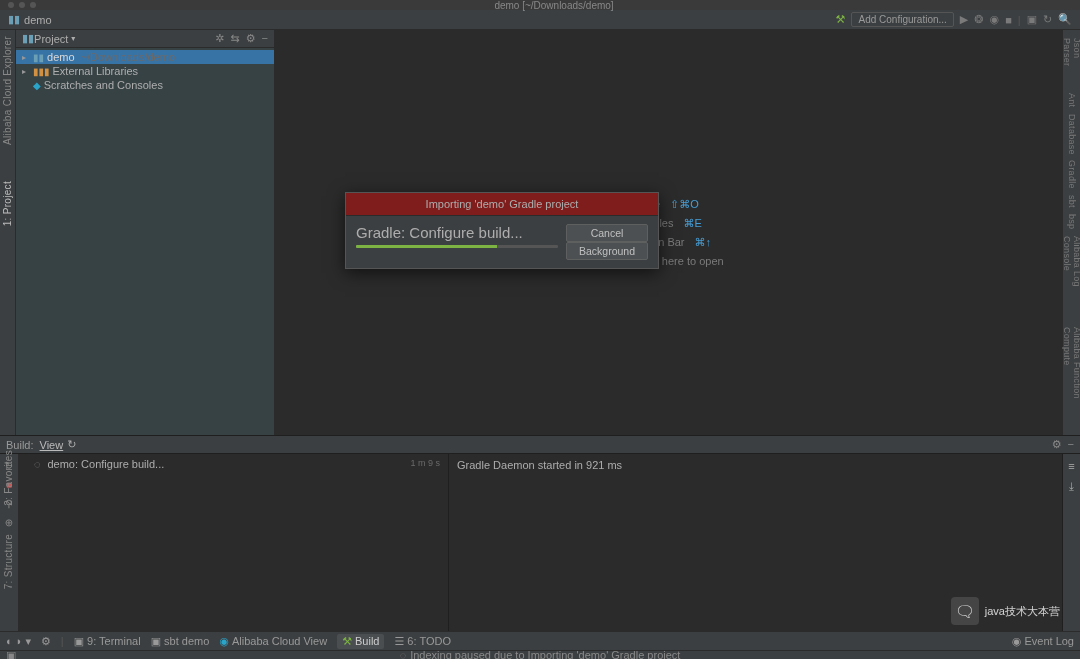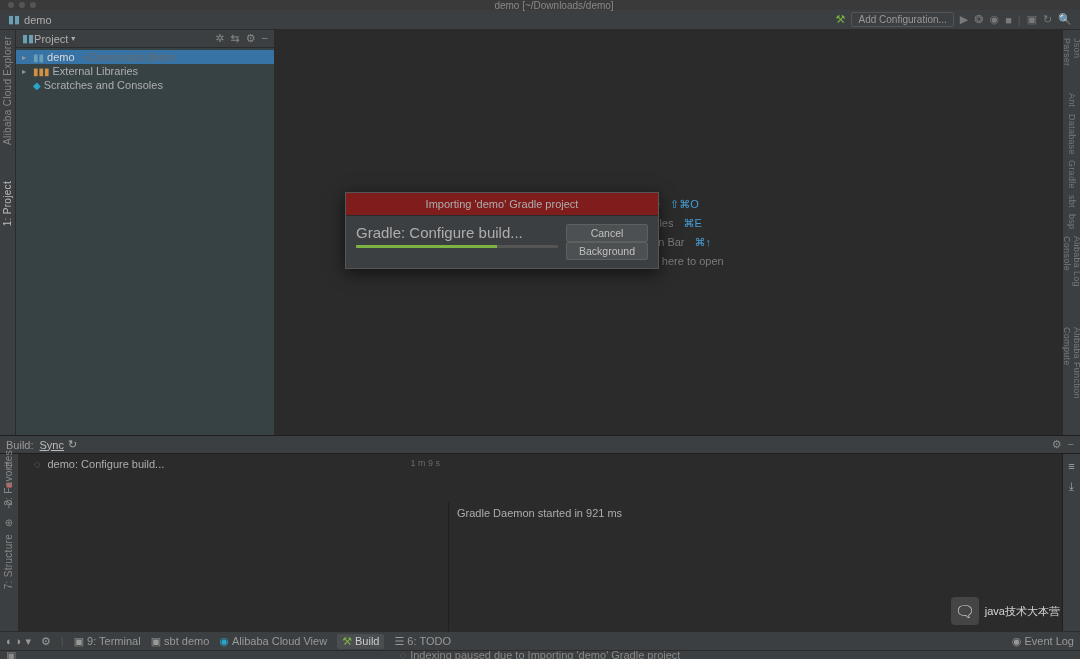--- a/index.html
+++ b/index.html
@@ -64,21 +64,21 @@
 .build-header { height: 18px; background: #3c3f41; border-bottom: 1px solid #1f1f1f; display: flex; align-items: center; padding: 0 6px; font-size: 10px; }
 .build-header .label { color: #999; margin-right: 6px; }
 .build-header .tab { color: #bbb; text-decoration: underline; }
 .build-header-actions { margin-left: auto; display: flex; gap: 6px; color: #888; }
 .build-body { flex: 1; display: flex; }
 .build-sidebar { width: 18px; background: #3c3f41; display: flex; flex-direction: column; align-items: center; padding-top: 6px; gap: 8px; }
 .build-sidebar .sicon { color: #888; font-size: 10px; }
 .build-sidebar .sicon.red { color: #c75656; }
 .build-tree { width: 430px; padding: 4px 16px; color: #adadad; font-size: 10.5px; position: relative; }
 .build-tree .time { position: absolute; right: 8px; top: 4px; color: #6a6a6a; font-size: 9px; }
-.build-output { flex: 1; background: #2b2b2b; border-left: 1px solid #1f1f1f; padding: 4px 8px; color: #adadad; font-family: "Menlo", monospace; font-size: 12px; margin-top: 48px; }
+.build-output { flex: 1; background: #2b2b2b; border-left: 1px solid #1f1f1f; padding: 4px 8px; color: #adadad; font-family: "Menlo", monospace; font-size: 12px; }
 .build-right { width: 18px; background: #3c3f41; border-left: 1px solid #1f1f1f; display: flex; flex-direction: column; align-items: center; padding-top: 6px; gap: 8px; }
 
 
 .bottom-tabs { height: 19px; background: #3c3f41; border-top: 1px solid #2b2b2b; display: flex; align-items: center; padding: 0 6px; gap: 10px; font-size: 10px; color: #999; }
 .bottom-tabs .btab { display: flex; align-items: center; gap: 3px; }
 .bottom-tabs .btab.active { color: #ccc; background: #4a4e50; padding: 1px 5px; border-radius: 2px; }
 .bottom-tabs .right { margin-left: auto; }
 
 .statusbar { height: 9px; background: #3c3f41; border-top: 1px solid #2b2b2b; display: flex; align-items: center; justify-content: center; font-size: 9px; color: #8a8a8a; }
 .statusbar .spinner { margin-right: 4px; color: #7a7a7a; }
@@ -187,21 +187,21 @@
     <div class="rail-tab">sbt</div>
     <div class="rail-tab">bsp</div>
     <div class="rail-tab">Alibaba Log Console</div>
     <div class="rail-tab">Alibaba Function Compute</div>
   </div>
 </div>
 
 <div class="build-panel">
   <div class="build-header">
     <span class="label">Build:</span>
-    <span class="tab">Sync</span>
+    <span class="tab">View</span>
     <span style="margin-left:4px;">↻</span>
     <div class="build-header-actions">
       <span>⚙</span>
       <span>−</span>
     </div>
   </div>
   <div class="build-body">
     <div class="build-sidebar">
       <span class="sicon">↻</span>
       <span class="sicon red">■</span>

